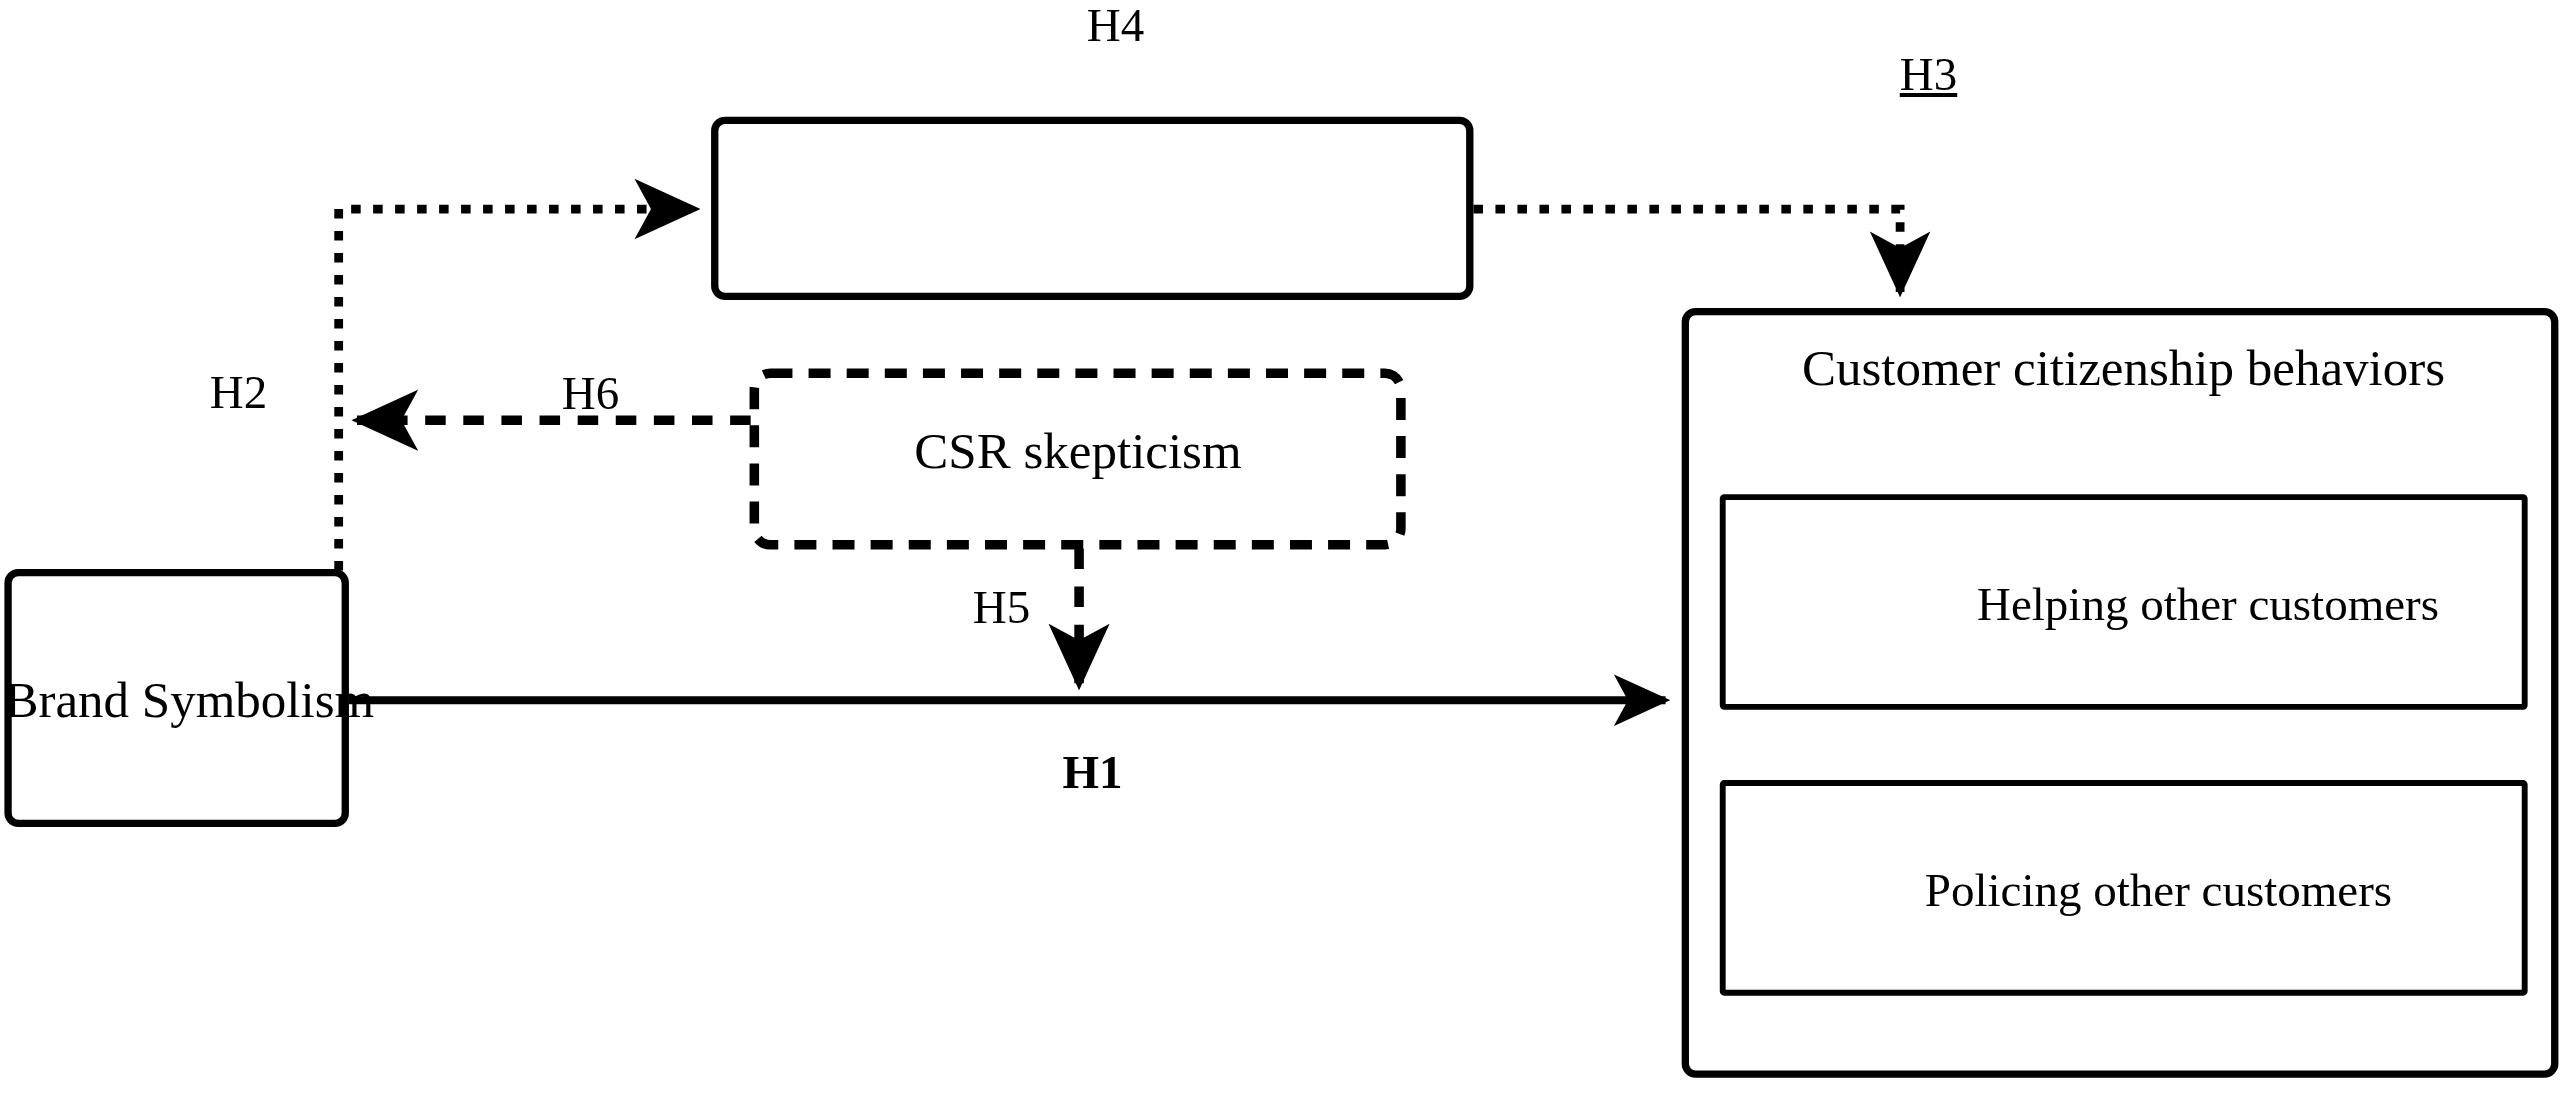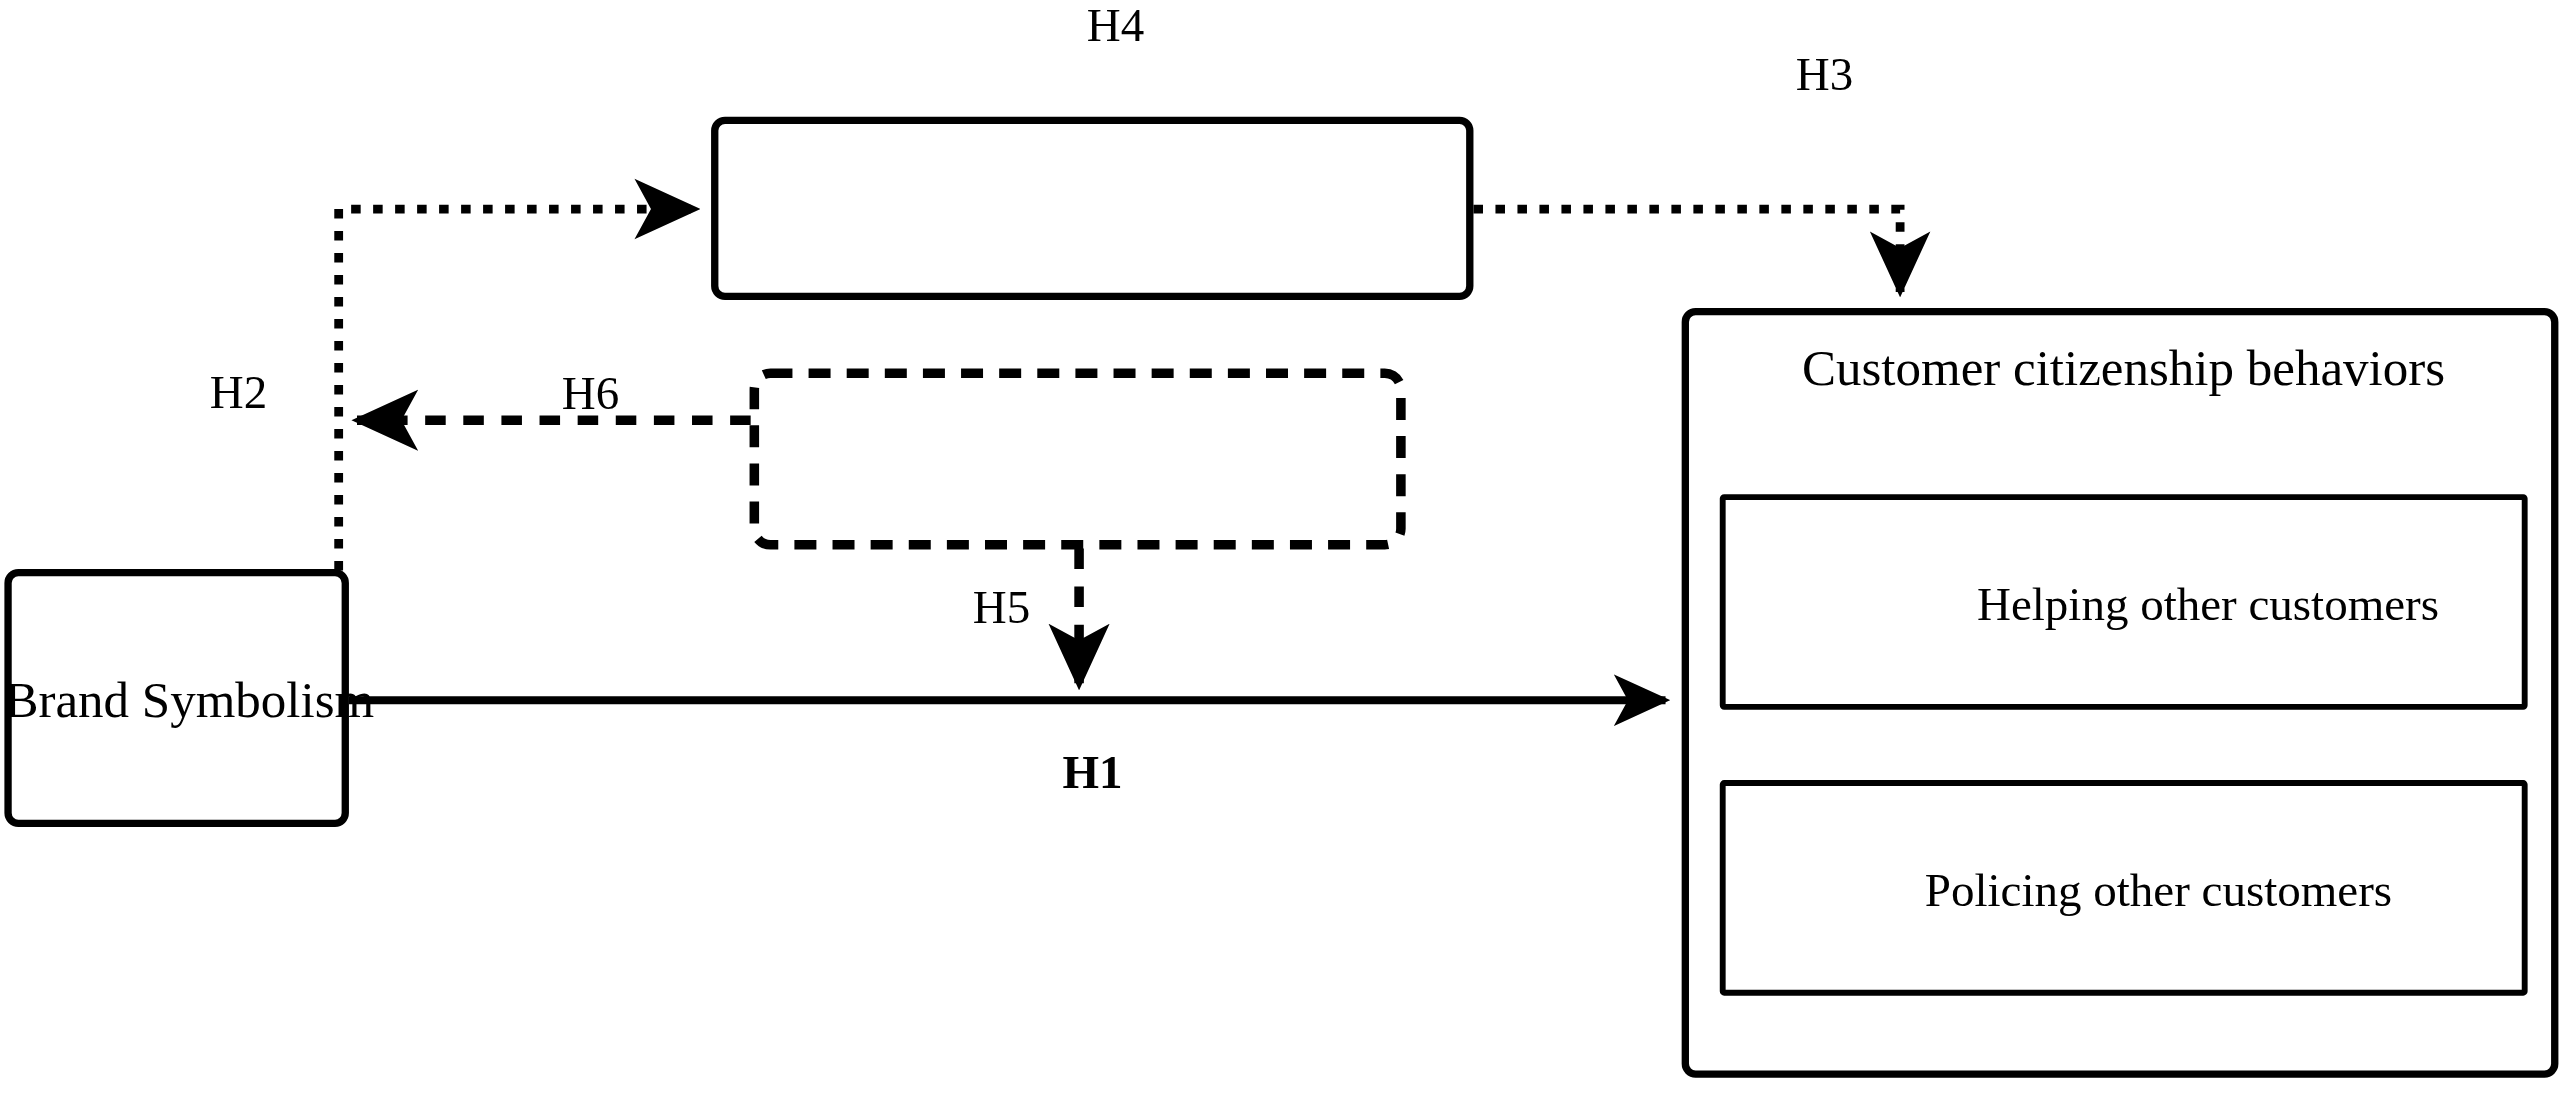--- a/index.html
+++ b/index.html
@@ -81,30 +81,31 @@
     <path d="M 2010 285 L 2592 285 L 2592 398" fill="none" stroke="#000000" stroke-width="12" stroke-dasharray="13 17" stroke-linecap="butt" marker-end="url(#arrow-dot)"></path>
 
     <path d="M 1472 748 L 1472 934" fill="none" stroke="#000000" stroke-width="13" stroke-dasharray="28 24" stroke-linecap="butt" marker-end="url(#arrow-dash)"></path>
 
     <path d="M 1024 573 L 487 573" fill="none" stroke="#000000" stroke-width="13" stroke-dasharray="28 24" stroke-linecap="butt" marker-end="url(#arrow-dash)"></path>
   </svg>
 
   <div class="node-label construct-text" style="left:4.4px; top:671px; width:287px;">Brand Symbolism</div>
 
 
+  <div class="node-label construct-text" style="left:751px; top:422px; width:654px;">CSR skepticism</div>
 
   <div class="node-label group-title" style="left:1685px; top:339px; width:877px;">Customer citizenship behaviors</div>
 
   <div class="node-label sub-text" style="left:1720px; top:577px; width:976px;">Helping other customers</div>
 
   <div class="node-label sub-text" style="left:1720px; top:863px; width:877px;">Policing other customers</div>
 
   <div class="hyp-label" style="left:1057px; top:2.2px; width:117px;">H4</div>
 
-  <div class="hyp-label" style="left:1766px; top:51px; width:117px;">H3</div>
+  <div class="hyp-label" style="left:1870px; top:51px; width:117px;text-decoration:underline;">H3</div>
 
   <div class="hyp-label" style="left:180px; top:369px; width:117px;">H2</div>
 
   <div class="hyp-label" style="left:532px; top:370px; width:117px;">H6</div>
 
   <div class="hyp-label" style="left:943px; top:584px; width:117px;">H5</div>
 
   <div class="hyp-label" style="left:1034px; top:749px; width:117px;font-weight:bold;">H1</div>
 
 </div>

